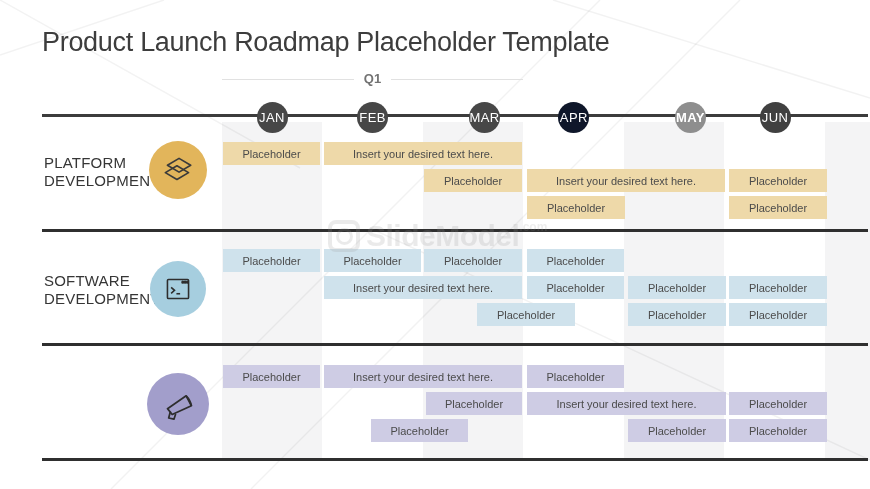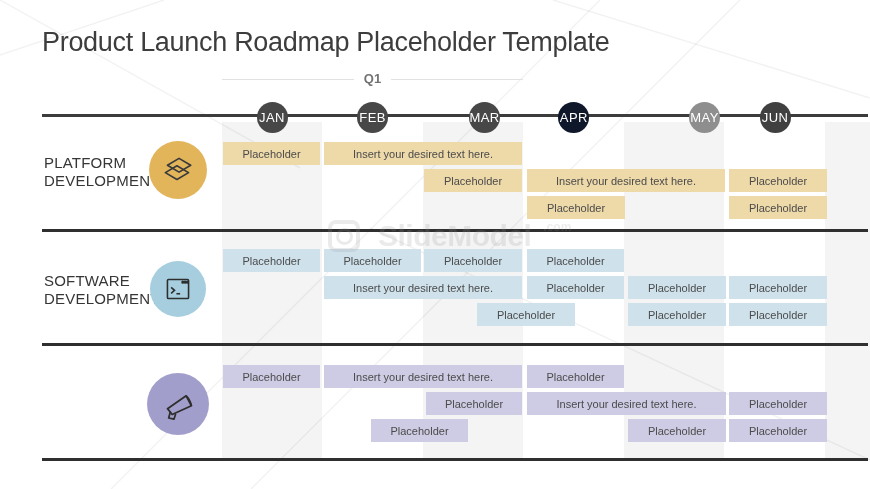--- a/index.html
+++ b/index.html
@@ -43,21 +43,21 @@
     position:absolute;border-radius:50%;display:flex;align-items:center;justify-content:center;
   }
   
   .bar{
     position:absolute;height:23px;display:flex;align-items:center;justify-content:center;
     font-size:11px;color:#4b4b4b;white-space:nowrap;overflow:hidden;
   }
   
   .watermark{
     position:absolute;left:328px;top:219px;display:flex;align-items:center;
-    opacity:0.55;pointer-events:none;gap:12px;
+    opacity:0.55;pointer-events:none;
   }
   .wm-logo{
     width:24px;height:24px;border:4px solid rgba(150,150,150,0.35);border-radius:8px;
     display:flex;align-items:center;justify-content:center;margin-right:6px;
   }
   .wm-logo-dot{width:11px;height:11px;border:3.5px solid rgba(150,150,150,0.35);border-radius:50%;}
   .wm-text{font-size:30px;font-weight:700;color:rgba(150,150,150,0.35);letter-spacing:-0.5px;}
   .wm-suffix{font-size:12px;font-weight:700;color:rgba(150,150,150,0.30);align-self:flex-end;margin-bottom:19px;}
 </style>
 </head>
@@ -88,21 +88,21 @@
     <span class="qlabel">Q1</span>
     <span class="qline"></span>
   </div>
 
   <div class="timeline-line"></div>
   <div id="months-layer">
       <div class="month" style="left: 256.5px; background: rgb(71, 71, 71);">JAN</div>
       <div class="month" style="left: 357.1px; background: rgb(71, 71, 71);">FEB</div>
       <div class="month" style="left: 469px; background: rgb(71, 71, 71);">MAR</div>
       <div class="month" style="left: 558.3px; background: #0f172a;">APR</div>
-      <div class="month" style="left: 689px; background: rgb(142, 142, 142);">MAY</div>
+      <div class="month" style="left: 675px; background: rgb(142, 142, 142); font-weight: bold;">MAY</div>
       <div class="month" style="left: 759.5px; background: #404040;">JUN</div>
     </div>
 
   <div class="divider d1"></div>
   <div class="divider d2"></div>
   <div class="divider d3"></div>
 
   <div class="row-label" style="top:154px">PLATFORM DEVELOPMENT</div>
   <div class="row-label" style="top:272px">SOFTWARE DEVELOPMENT</div>
 

